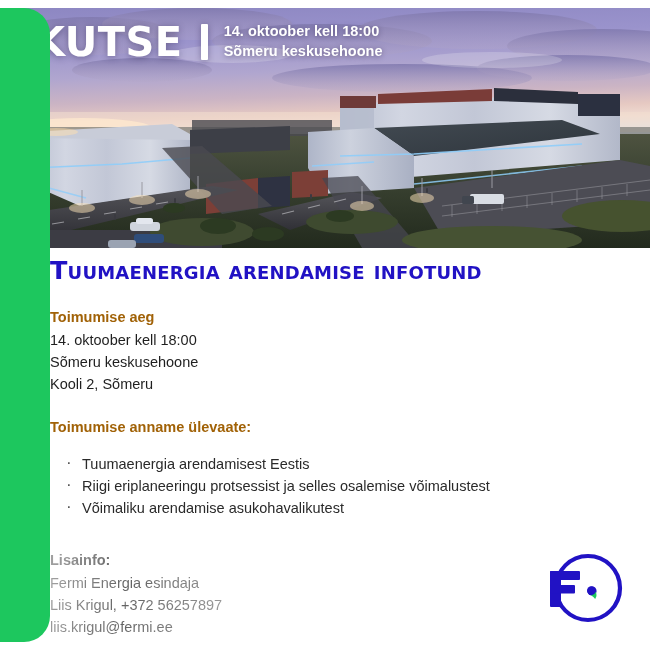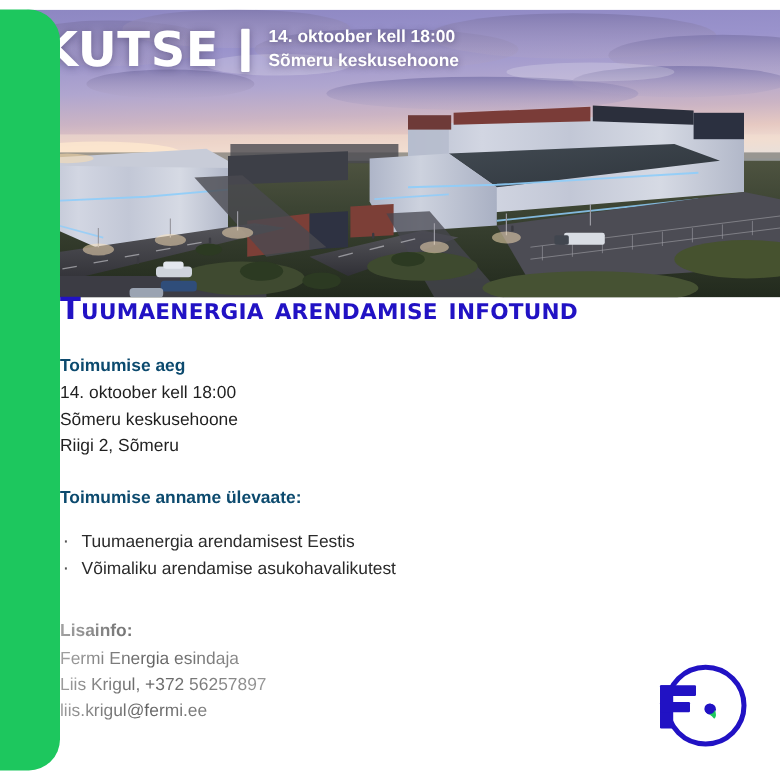--- a/index.html
+++ b/index.html
@@ -76,55 +76,55 @@
     font-size: 14.5px;
     font-weight: 600;
     line-height: 1.35;
     text-shadow: 0 1px 5px rgba(40,30,70,0.5);
   }
 
   
   .body-wrap {
     position: absolute;
     left: 50px;
-    top: 244px;
+    top: 256px;
     width: 580px;
     z-index: 3;
   }
 
   .title {
     color: #2112c4;
     font-size: 25.5px;
     font-weight: 700;
     font-variant: small-caps;
     letter-spacing: 0.2px;
     line-height: 1.12;
     margin-bottom: 22px;
     font-family: "DejaVu Sans", sans-serif;
   }
 
   .blk-head {
     font-size: 14.5px;
     font-weight: 700;
-    color: #0c4a6e;
+    color: #a16207;
     line-height: 1.5;
     margin-bottom: 1px;
   }
   .blk-line {
     font-size: 14.5px;
     font-weight: 400;
     color: #1f1f1f;
     line-height: 1.52;
   }
 
   .gap-a { height: 22px; }
   .gap-b { height: 14px; }
   .gap-c { height: 30px; }
 
-  .bullets { list-style: none; }
+  .bullets { list-style: none; padding-left: 14px; }
   .bullets li {
     position: relative;
     font-size: 14.5px;
     color: #2a2a2a;
     line-height: 1.45;
     padding-left: 18px;
     margin-bottom: 1px;
   }
   .bullets li::before {
     content: "·";
@@ -363,30 +363,31 @@
   </div>
 
   <div class="body-wrap">
 
     <div class="title">Tuumaenergia arendamise infotund</div>
 
     <div>
       <div class="blk-head">Toimumise aeg</div>
       <div class="blk-line">14. oktoober kell 18:00</div>
       <div class="blk-line">Sõmeru keskusehoone</div>
-      <div class="blk-line">Riigi 2, Sõmeru</div>
+      <div class="blk-line">Kooli 2, Sõmeru</div>
     </div>
 
     <div class="gap-a"></div>
 
     <div>
       <div class="blk-head">Toimumise anname ülevaate:</div>
       <div class="gap-b"></div>
       <ul class="bullets">
         <li>Tuumaenergia arendamisest Eestis</li>
+        <li>Riigi eriplaneeringu protsessist ja selles osalemise võimalustest</li>
         <li>Võimaliku arendamise asukohavalikutest</li>
       </ul>
     </div>
 
     <div class="gap-c"></div>
 
     <div class="faded">
       <div class="lisainfo-head"><span>Lisainfo</span><span>:</span></div>
       <div class="fline">Fermi Energia esindaja</div>
       <div class="fline">Liis Krigul, +372 56257897</div>

